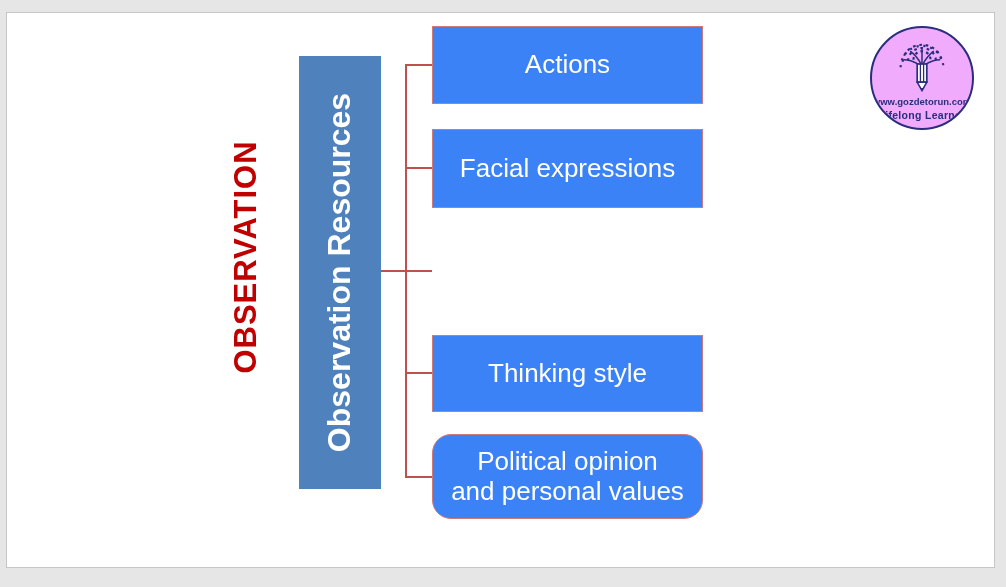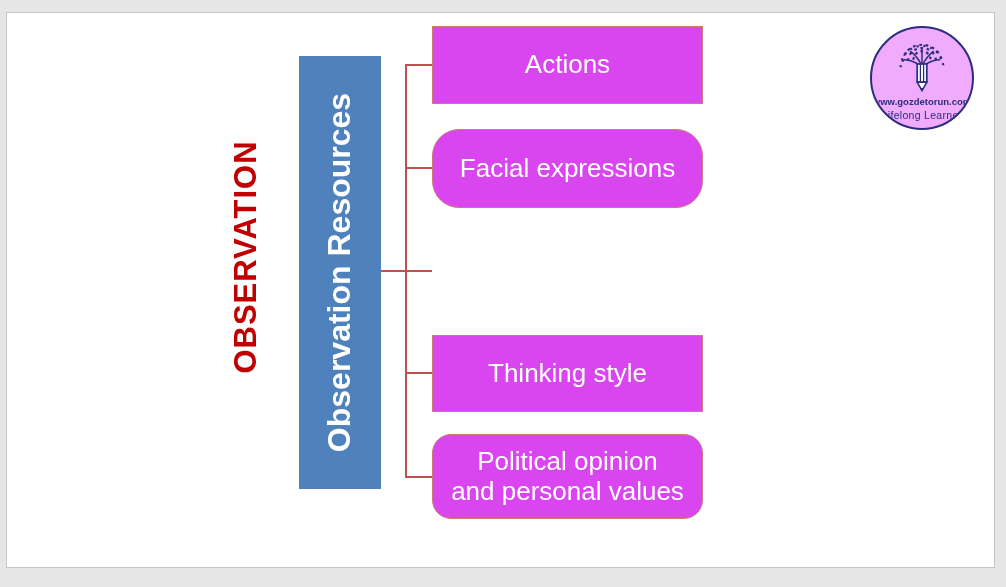--- a/index.html
+++ b/index.html
@@ -68,33 +68,33 @@
   .conn-b2 { left: 400px; top: 154px; width: 25px; height: 2px; }
   .conn-b3 { left: 400px; top: 257px; width: 25px; height: 2px; }
   .conn-b4 { left: 400px; top: 359px; width: 25px; height: 2px; }
   .conn-b5 { left: 400px; top: 463px; width: 25px; height: 2px; }
 
   
   .resource-box {
     position: absolute;
     left: 425px;
     width: 271px;
-    background: #d946ef;
+    background: #3b82f6;
     border: 1px solid #cf7a77;
     color: #ffffff;
     display: flex;
     align-items: center;
     justify-content: center;
     text-align: center;
     font-size: 26px;
     line-height: 1.15;
     white-space: pre-line;
   }
   .box-1 { top: 13px;  height: 78px; }
-  .box-2 { top: 116px; height: 79px; border-radius: 27px; }
+  .box-2 { top: 116px; height: 79px; }
   .box-3 { top: 219px; height: 80px; }
   .box-4 { top: 322px; height: 77px; }
   .box-5 { top: 421px; height: 85px; border-radius: 19px; }
 
   
   .logo {
     position: absolute;
     left: 863px;
     top: 13px;
     width: 104px;
@@ -120,21 +120,21 @@
     font-weight: bold;
     color: #2b2d7e;
   }
   .logo-tagline {
     position: absolute;
     left: 0;
     top: 81px;
     width: 100%;
     text-align: center;
     font-size: 10.5px;
-    font-weight: normal;
+    font-weight: bold;
     color: #2b2d7e;
     letter-spacing: 0.3px;
   }
 </style>
 </head>
 <body>
 
 <div class="stage">
   <div class="slide">
 

